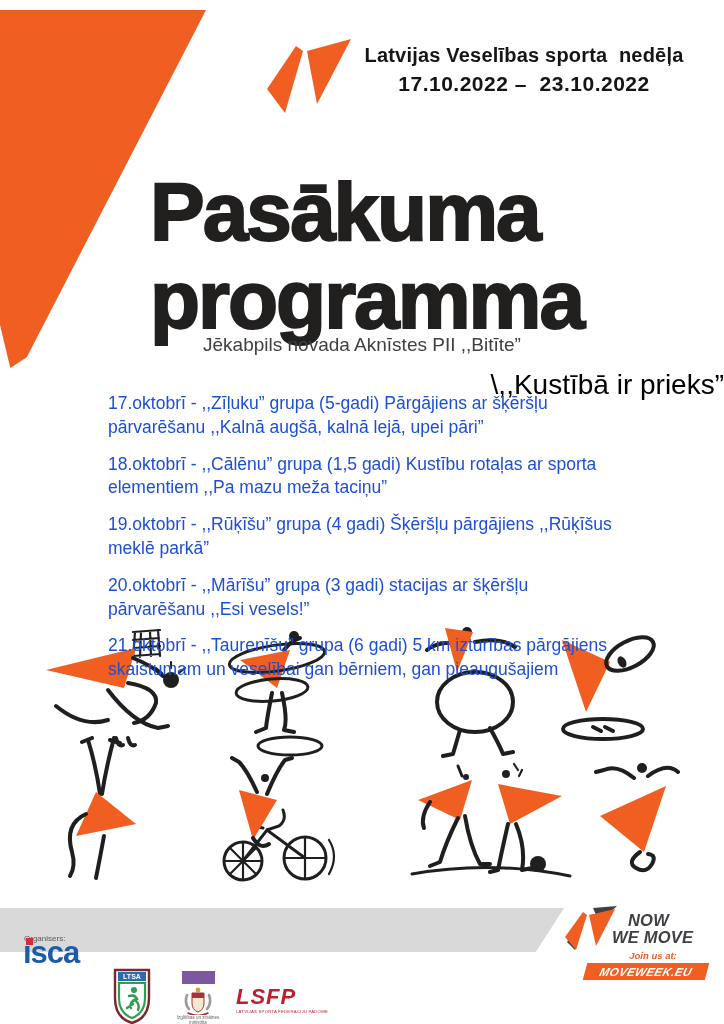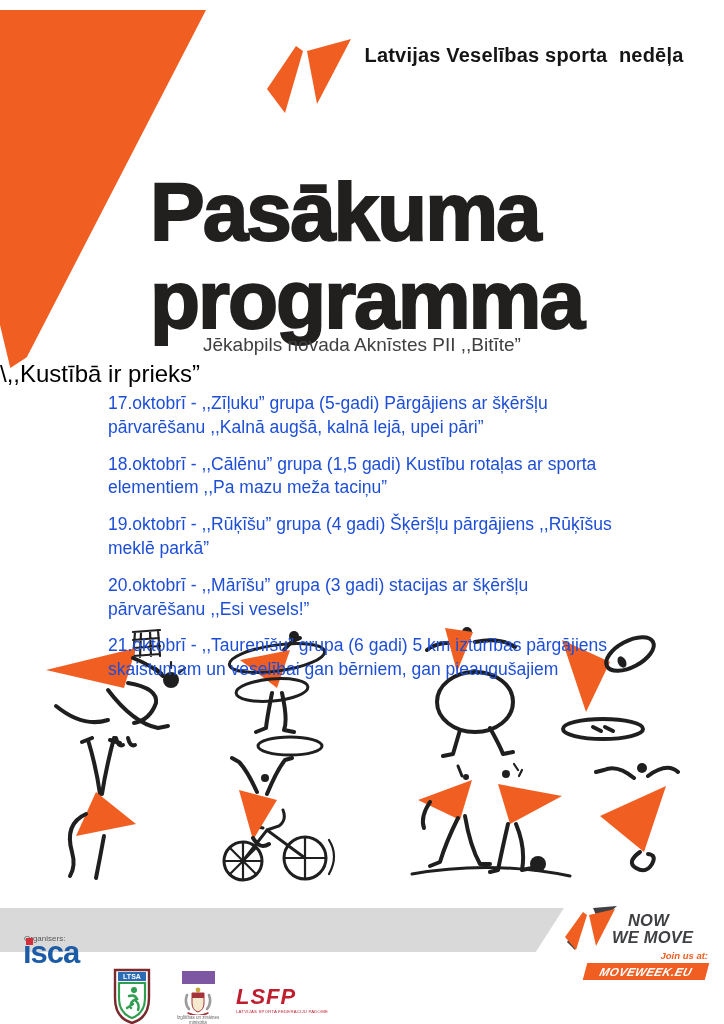--- a/index.html
+++ b/index.html
@@ -21,42 +21,42 @@
   .hdr-text{position:absolute;left:346px;top:44px;width:356px;text-align:center;font-weight:700;color:#151515;}
   .hdr-title{font-size:20px;white-space:pre-wrap;letter-spacing:0.2px;}
   .hdr-dates{font-size:21px;white-space:pre-wrap;margin-top:5px;letter-spacing:0.5px;}
 
   
   .big-title{position:absolute;left:150px;top:168px;font-size:82px;font-weight:700;
              letter-spacing:-2px;line-height:88px;color:#221f1f;-webkit-text-stroke:2px #221f1f;}
 
   
   .subtitle{position:absolute;left:0;top:334px;width:724px;text-align:center;font-size:19px;color:#404040;}
-  .motto{position:absolute;left:0;top:360px;width:724px;text-align:left;font-size:24px;color:#000;}
+  .motto{position:absolute;left:0;top:369px;width:724px;text-align:right;font-size:28px;color:#000;}
 
   
   .events{position:absolute;left:108px;top:392px;width:520px;z-index:2;}
   .events p{font-size:17.5px;line-height:1.36;margin-bottom:13px;color:#1d4ed8;}
 
   
   .fig{position:absolute;z-index:1;}
   .sk{fill:none;stroke:#1f1f1f;stroke-width:4;stroke-linecap:round;stroke-linejoin:round;}
   .sk3{fill:none;stroke:#1f1f1f;stroke-width:3;stroke-linecap:round;}
   .sk2{fill:none;stroke:#1f1f1f;stroke-width:2.2;stroke-linecap:round;}
   .blob{fill:#1f1f1f;stroke:none;}
   .tri{fill:var(--orange);stroke:none;}
 
   
   .gray-band{position:absolute;left:0;top:908px;width:564px;height:44px;background:#d9d9d9;
              clip-path:polygon(0 0,100% 0,95% 100%,0 100%);}
   .nwm-logo{position:absolute;left:563px;top:906px;width:56px;height:48px;}
   .nwm-text{position:absolute;left:612px;top:912px;font-style:italic;font-weight:900;color:var(--dark);
             font-size:16.5px;line-height:17px;letter-spacing:0.2px;}
   .nwm-text .l1{margin-left:16px;}
-  .join{position:absolute;left:598px;top:950px;width:110px;text-align:right;font-size:9.5px;
+  .join{position:absolute;left:598px;top:950px;width:110px;text-align:center;font-size:9.5px;
         font-style:italic;font-weight:700;color:var(--orange);}
   .mw-banner{position:absolute;left:585px;top:963px;width:122px;height:17px;background:var(--orange);
              transform:skewX(-15deg);display:flex;align-items:center;justify-content:center;}
   .mw-banner span{color:#fff;font-style:italic;font-weight:700;font-size:11.5px;letter-spacing:0.4px;}
 
   .organisers{position:absolute;left:24px;top:934px;font-size:8px;color:#58595b;}
   .isca{position:absolute;left:23px;top:935px;width:80px;height:38px;}
   .isca .txt{font-size:31px;line-height:36px;font-weight:800;color:#1c5ba6;letter-spacing:-1px;}
   .isca .dot{position:absolute;left:3px;top:3px;width:7px;height:7px;background:#d32f3a;}
   .ltsa{position:absolute;left:112px;top:968px;width:40px;height:56px;}
@@ -74,20 +74,21 @@
 <div class="page">
 
   <div class="wedge"></div>
 
   <svg class="hdr-logo" viewBox="0 0 92 78">
     <polygon class="tri" points="33,10 40,15 22,77 4,53"></polygon>
     <polygon class="tri" points="44,15 88,3 54,68"></polygon>
   </svg>
   <div class="hdr-text">
     <div class="hdr-title">Latvijas Veselības sporta  nedēļa</div>
+    <div class="hdr-dates">17.10.2022 –  23.10.2022</div>
   </div>
 
   <div class="big-title">
     <div>Pasākuma</div>
     <div>programma</div>
   </div>
 
   <div class="subtitle">Jēkabpils novada Aknīstes PII ,,Bitīte”</div>
   <div class="motto">\,,Kustībā ir prieks”</div>
 

